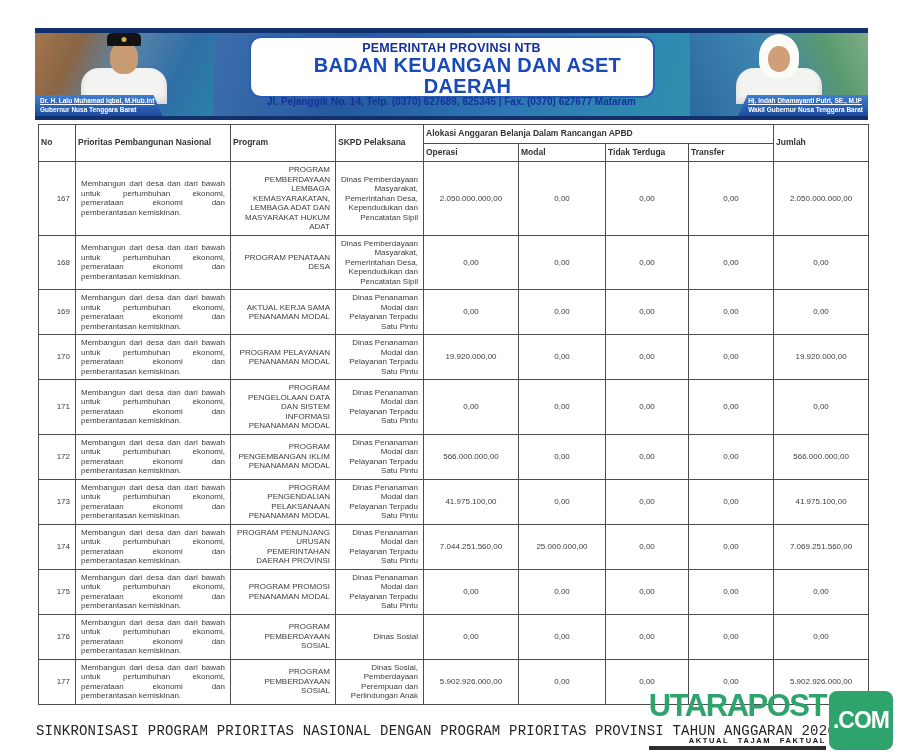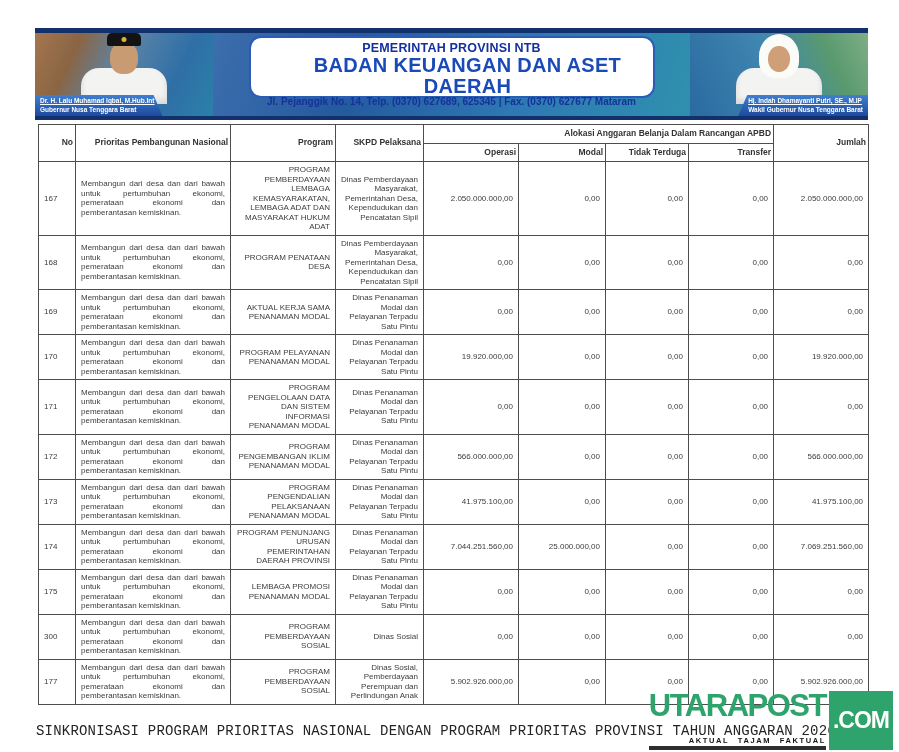--- a/index.html
+++ b/index.html
@@ -42,40 +42,40 @@
   .cb-line1{font-size:12.5px;font-weight:700;color:#15309e;letter-spacing:.2px;line-height:13px;}
   .cb-line2{font-size:20px;font-weight:700;color:#1a49b8;letter-spacing:.3px;line-height:21px;margin-left:32px;}
   .cb-line3,.cb-line4{font-size:10px;font-weight:700;color:#16329a;line-height:10px;}
 
   
   table.budget{
     margin:4px 31px 0 38px;width:830px;border-collapse:collapse;table-layout:fixed;
     font-size:8px;line-height:9.5px;color:#3c3c3c;
   }
   table.budget th,table.budget td{border:1px solid #4d4d4d;padding:3px 5px;vertical-align:middle;box-sizing:border-box;}
-  table.budget th{font-size:8.5px;font-weight:700;text-align:right;padding:4px 2px;color:#333;}
-  td.c-no{text-align:left;margin-left:17px;}
+  table.budget th{font-size:8.5px;font-weight:700;text-align:left;padding:4px 2px;color:#333;}
+  td.c-no{text-align:right;margin-left:17px;}
   td.c-prio{text-align:justify;padding:4px 7px;}
   td.c-prog,td.c-skpd{text-align:right;}
-  td.c-num{text-align:right;padding-right:7px;}
+  td.c-num{text-align:center;padding-right:7px;}
 
   
   .footer-note{
     margin:18px 0 0 36px;font-family:Liberation Mono, monospace;font-size:14px;
     color:#242424;letter-spacing:.2px;
   }
 
   
   .watermark{position:absolute;right:6px;bottom:2px;display:flex;align-items:stretch;}
   .wm-left{display:flex;flex-direction:column;align-items:flex-end;justify-content:flex-end;}
   .wm-brand{font-size:31px;font-weight:800;color:#2ea36c;letter-spacing:-1.5px;line-height:30px;}
   .wm-tagline{font-size:7.5px;font-weight:700;color:#141414;letter-spacing:1.6px;word-spacing:5px;margin-top:15px;}
   .wm-bar{height:4px;background:#2e2e2e;width:100%;margin-top:1px;}
   .wm-com{
-    background:#2ea36c;color:#fff;font-size:23px;font-weight:800;border-radius:0;
+    background:#2ea36c;color:#fff;font-size:23px;font-weight:800;border-radius:8px;
     margin-left:3px;padding:10px 4px;display:flex;align-items:center;letter-spacing:-1px;
   }
 </style>
 </head>
 <body>
 
 <div class="page">
 
   <div class="banner">
     <div class="banner-topbar"></div>
@@ -228,30 +228,30 @@
           <td class="c-skpd">Dinas Penanaman Modal dan Pelayanan Terpadu Satu Pintu</td>
           <td class="c-num">7.044.251.560,00</td>
           <td class="c-num">25.000.000,00</td>
           <td class="c-num">0,00</td>
           <td class="c-num">0,00</td>
           <td class="c-num">7.069.251.560,00</td>
         </tr>
         <tr>
           <td class="c-no">175</td>
           <td class="c-prio">Membangun dari desa dan dari bawah untuk pertumbuhan ekonomi, pemerataan ekonomi dan pemberantasan kemiskinan.</td>
-          <td class="c-prog">LEMBAGA PROMOSI PENANAMAN MODAL</td>
-          <td class="c-skpd">Dinas Penanaman Modal dan Pelayanan Terpadu Satu Pintu</td>
-          <td class="c-num">0,00</td>
-          <td class="c-num">0,00</td>
-          <td class="c-num">0,00</td>
-          <td class="c-num">0,00</td>
-          <td class="c-num">0,00</td>
-        </tr>
-        <tr>
-          <td class="c-no">300</td>
+          <td class="c-prog">PROGRAM PROMOSI PENANAMAN MODAL</td>
+          <td class="c-skpd">Dinas Penanaman Modal dan Pelayanan Terpadu Satu Pintu</td>
+          <td class="c-num">0,00</td>
+          <td class="c-num">0,00</td>
+          <td class="c-num">0,00</td>
+          <td class="c-num">0,00</td>
+          <td class="c-num">0,00</td>
+        </tr>
+        <tr>
+          <td class="c-no">176</td>
           <td class="c-prio">Membangun dari desa dan dari bawah untuk pertumbuhan ekonomi, pemerataan ekonomi dan pemberantasan kemiskinan.</td>
           <td class="c-prog">PROGRAM PEMBERDAYAAN SOSIAL</td>
           <td class="c-skpd">Dinas Sosial</td>
           <td class="c-num">0,00</td>
           <td class="c-num">0,00</td>
           <td class="c-num">0,00</td>
           <td class="c-num">0,00</td>
           <td class="c-num">0,00</td>
         </tr>
         <tr>

